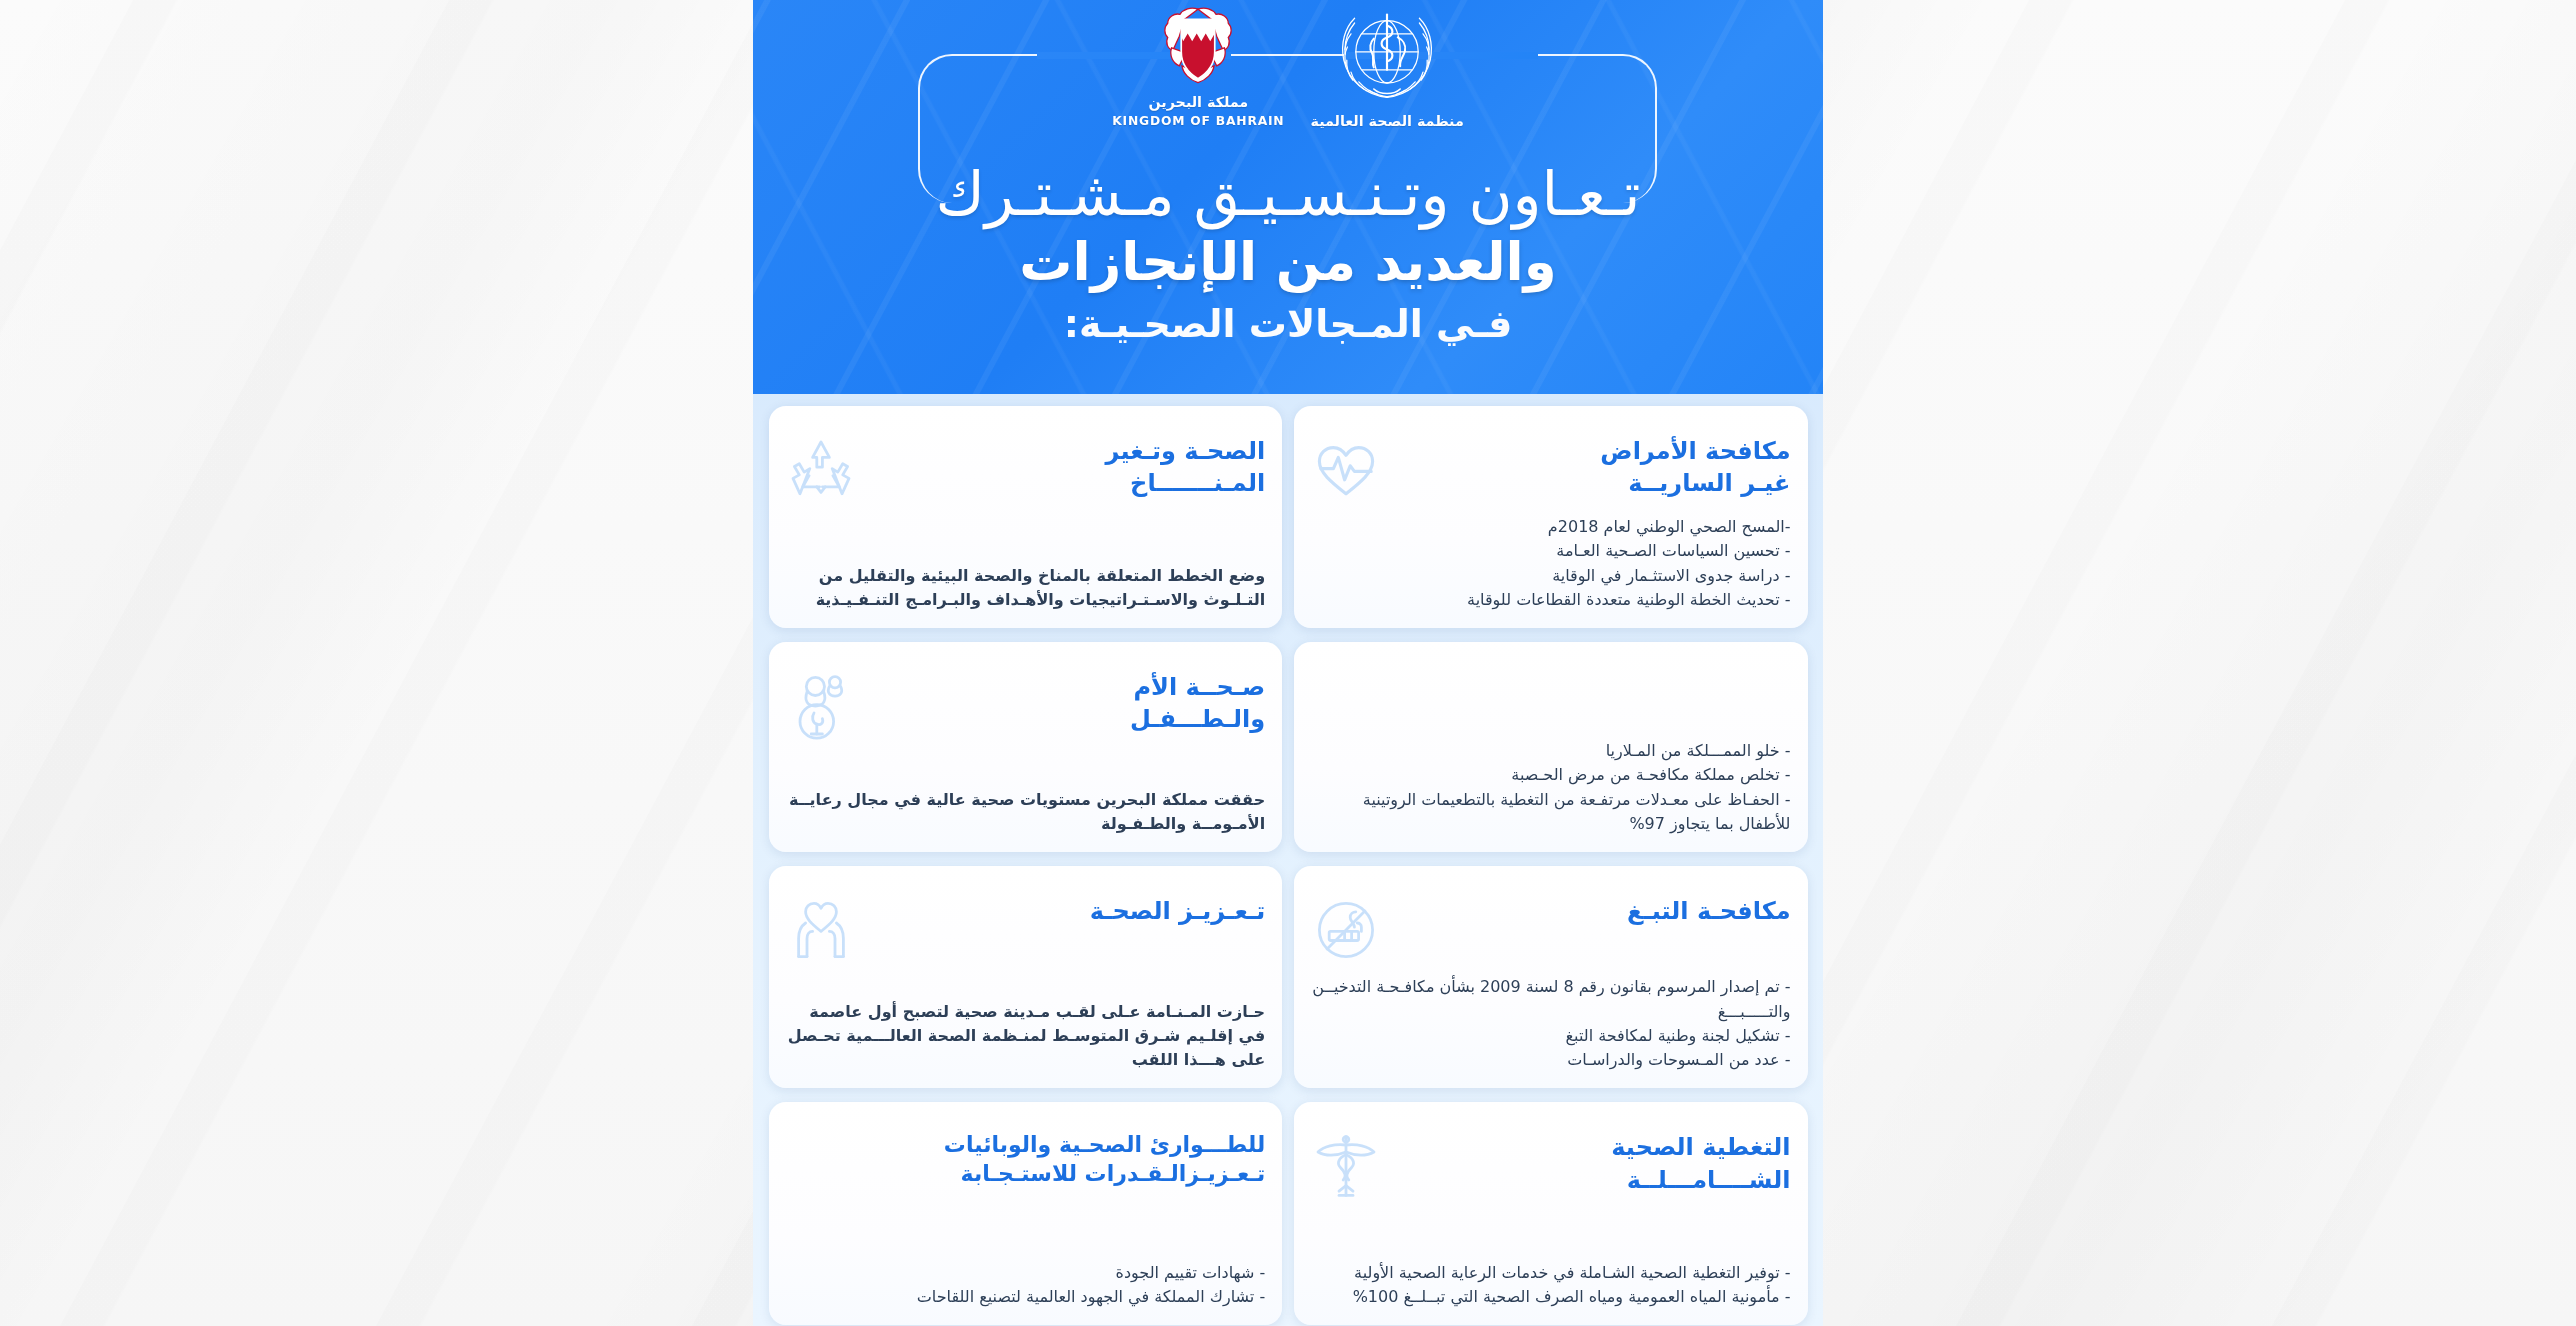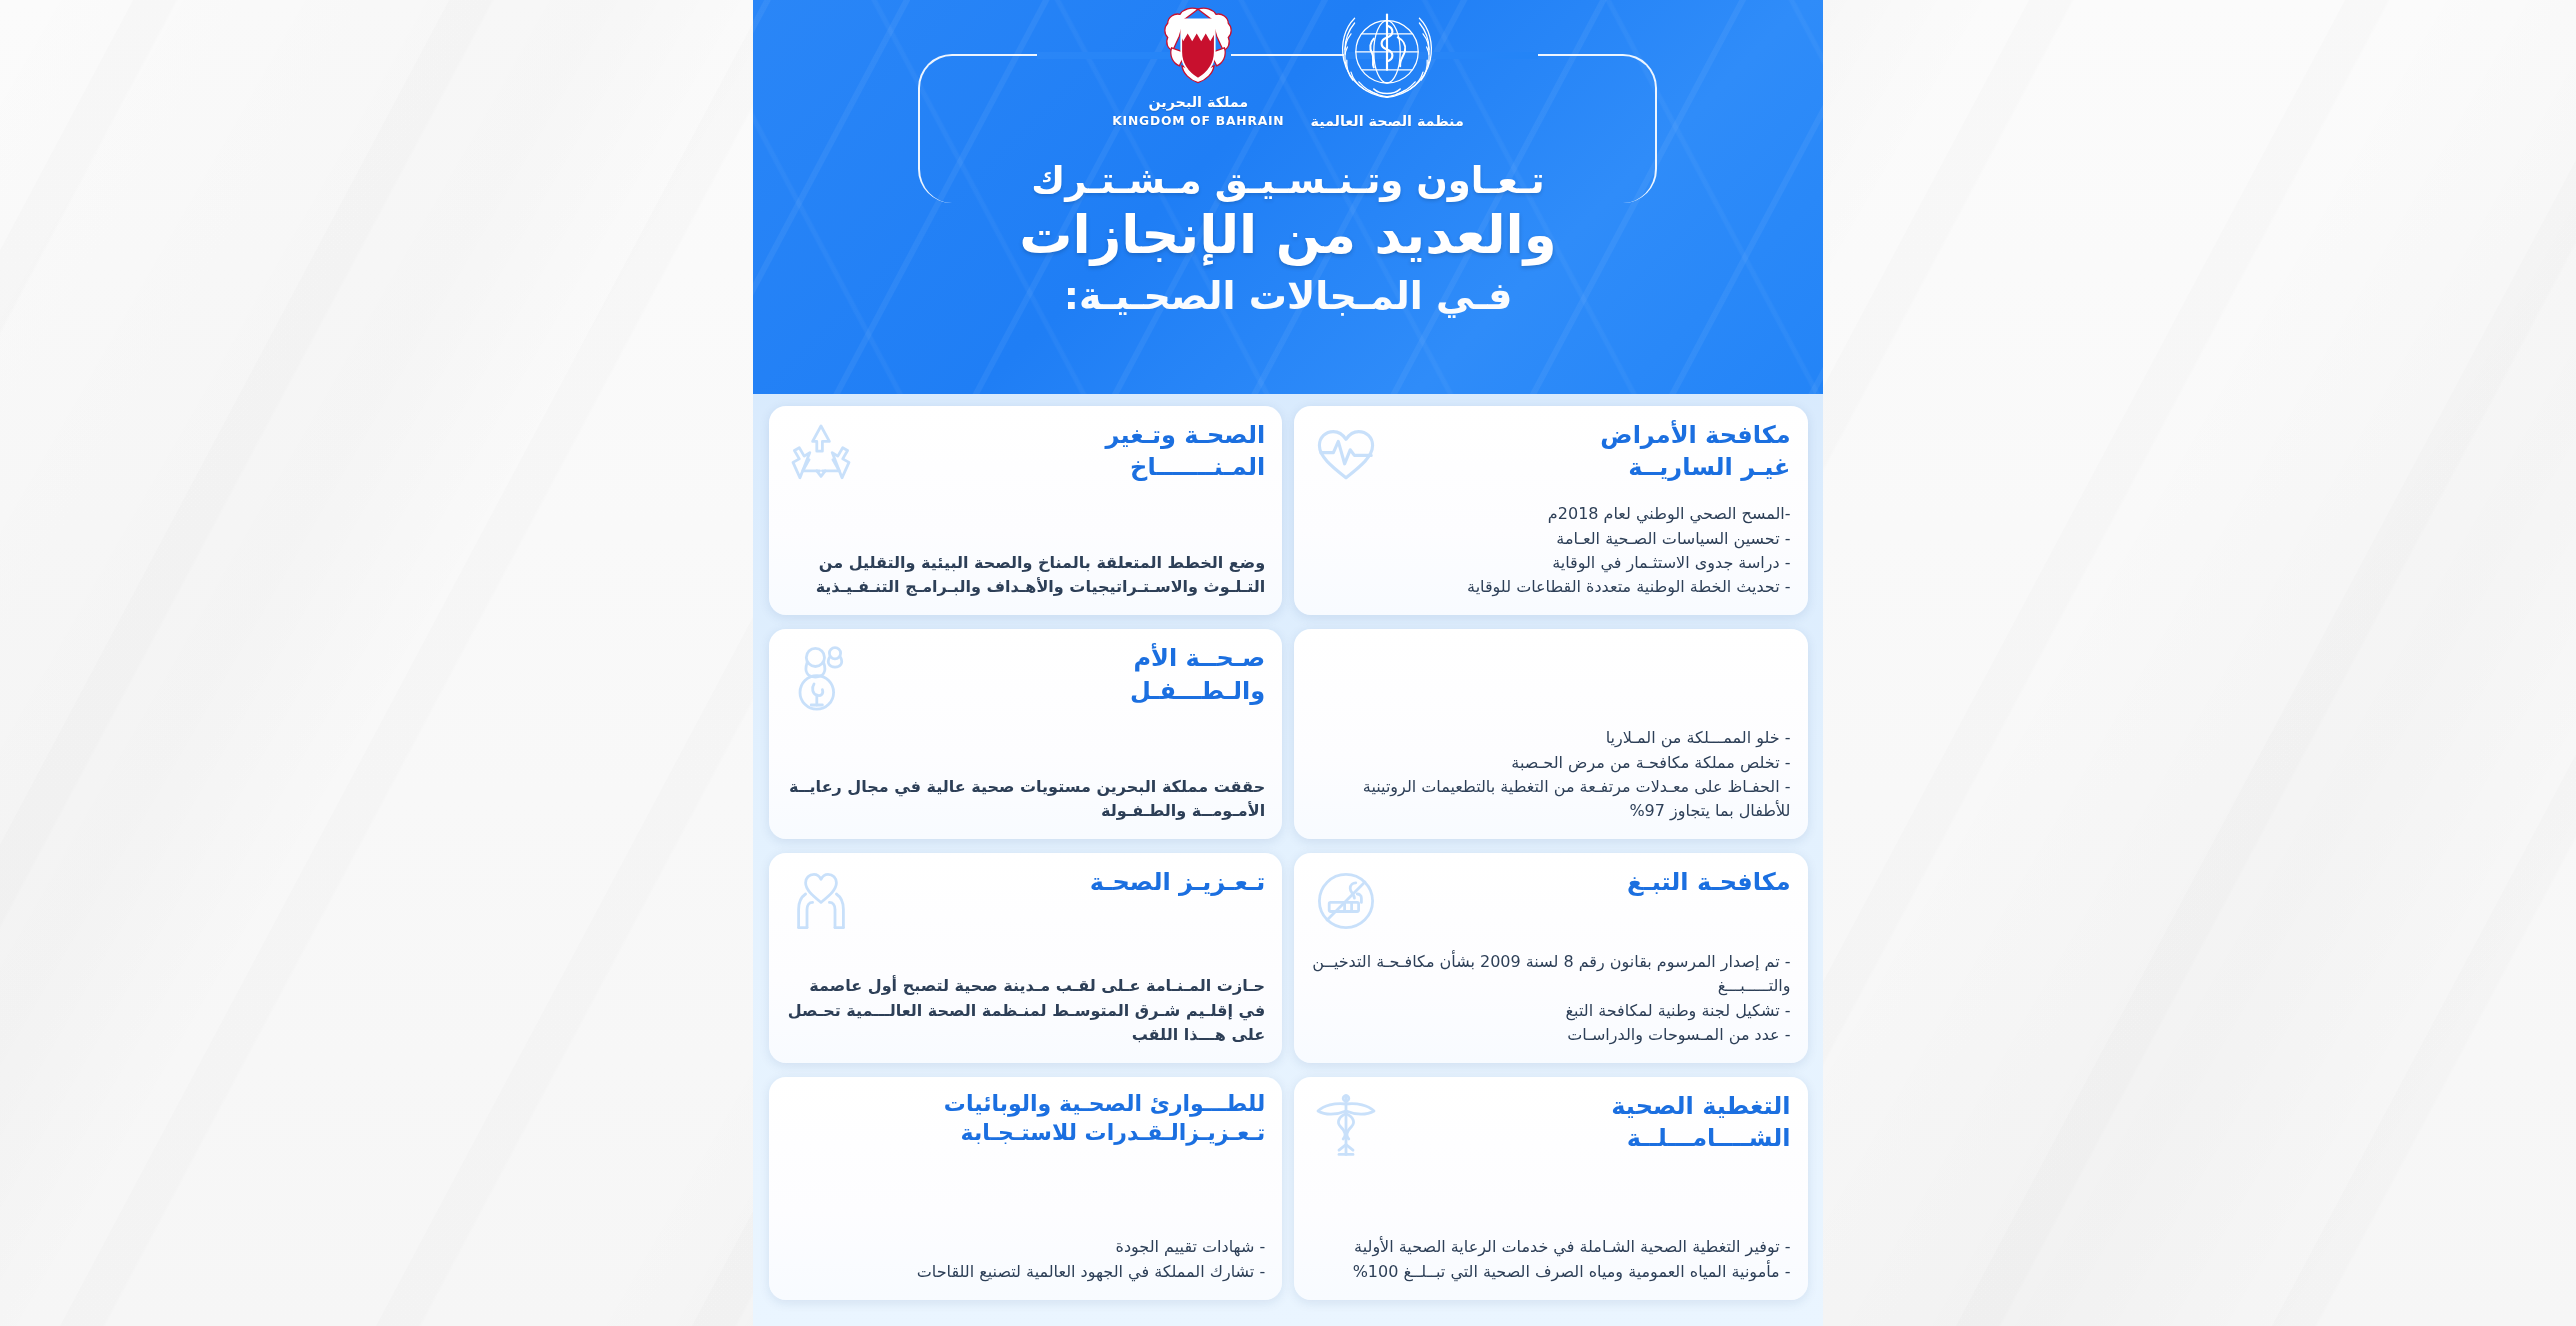--- a/index.html
+++ b/index.html
@@ -69,21 +69,21 @@
 
   .logos{position:absolute;top:5.2px;left:0;right:0;display:flex;
          justify-content:center;align-items:flex-start;gap:26px;z-index:5;}
   .logo-block{display:flex;flex-direction:column;align-items:center;}
   .logo-cap{color:#ffffff;font-size:13.6px;font-weight:700;letter-spacing:0.3px;
             margin-top:4px;text-shadow:0 0.6px 1.3px rgba(0,0,0,.18);}
   .logo-cap.en{font-size:12.3px;letter-spacing:0.8px;}
   .logo-cap.ar{font-size:14.3px;}
 
   .hero-text{position:absolute;left:0;right:0;top:159px;text-align:center;z-index:6;}
-  .h-line1{color:#ffffff;font-size:37px;font-weight:700;letter-spacing:1.3px;
+  .h-line1{color:#ffffff;font-size:60px;font-weight:400;letter-spacing:1.3px;
            line-height:1.18;text-shadow:0 1.9px 3.9px rgba(0,0,0,.14);}
   .h-line2{color:#ffffff;font-size:53px;font-weight:900;letter-spacing:0.6px;
            line-height:1.16;margin-top:1.3px;text-shadow:0 1.9px 4.5px rgba(0,0,0,.18);}
   .h-line3{color:#ffffff;font-size:38px;font-weight:700;letter-spacing:1.3px;
            line-height:1.2;margin-top:9px;opacity:.98;}
 
   
   .grid{
     position:relative;padding:11.7px 15.5px 18px 15.5px;
     display:grid;grid-template-columns:1fr 1fr;gap:14.3px 11.7px;
@@ -92,21 +92,21 @@
     background:linear-gradient(180deg,#ffffff 0%, #fdfdff 60%, #f8fbff 100%);
     border-radius:17px;
     box-shadow:0 2.6px 10.4px rgba(20,60,120,0.10);
     position:relative;overflow:hidden;
     padding:13px 17px 15.5px 17px;
     min-height:181px;
     display:flex;flex-direction:column;
   }
   .card.tall{min-height:194px;}
 
-  .card-head{display:flex;align-items:flex-start;justify-content:flex-start;gap:22px;}
+  .card-head{display:flex;align-items:flex-start;justify-content:flex-start;gap:22px;margin-top:16px;}
   .card-title{
     color:#1b6fe0;font-size:24px;font-weight:800;line-height:1.34;
     letter-spacing:0px;flex:1;text-align:right;
   }
   .card-title.small{font-size:21.4px;line-height:1.3;}
   .card-icon{
     width:70px;height:70px;flex:0 0 70px;
     opacity:.30;color:#4f9cf0;display:flex;align-items:center;justify-content:center;
   }
   .card-icon svg{width:100%;height:100%;display:block;}

